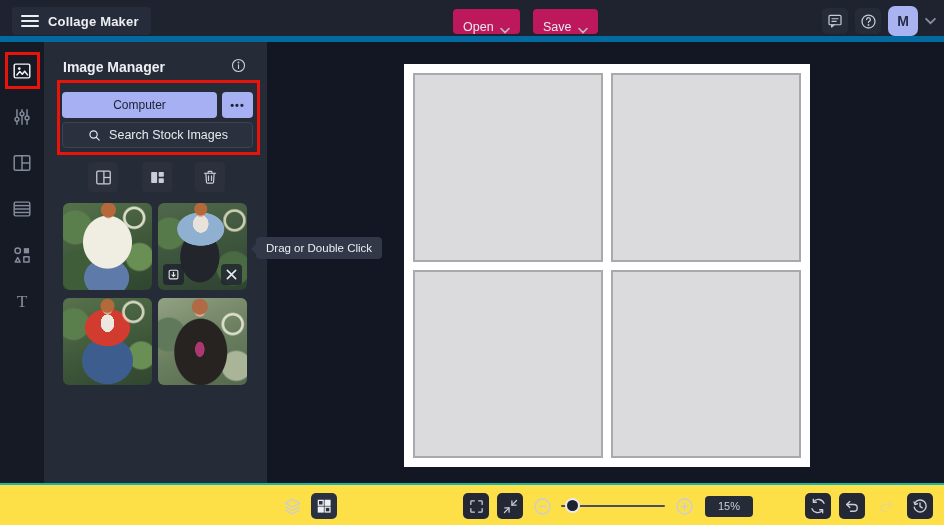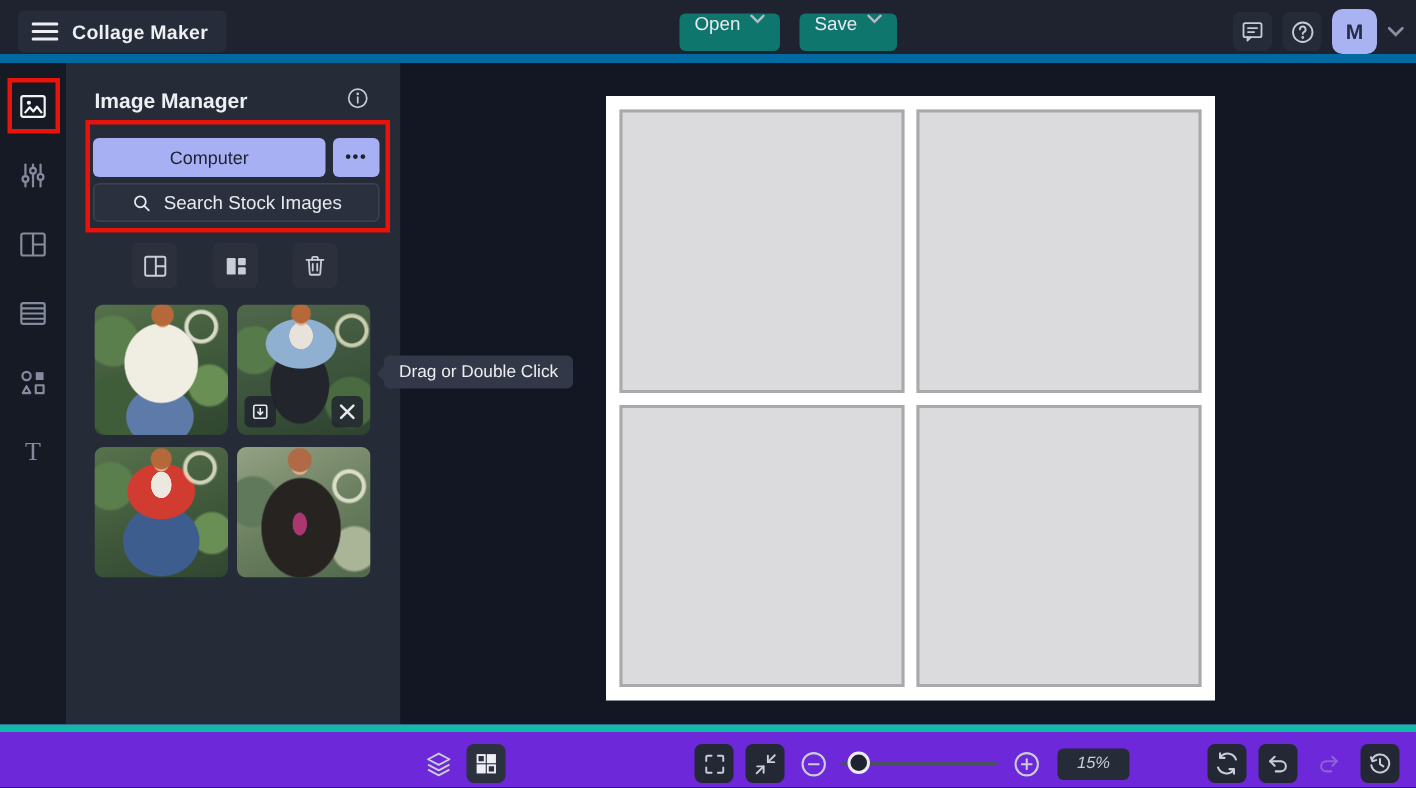--- a/index.html
+++ b/index.html
@@ -5,22 +5,22 @@
   * { margin:0; padding:0; box-sizing:border-box; }
   html,body { width:944px; height:525px; overflow:hidden; background:#131724;
     font-family:"Liberation Sans", sans-serif; color:#edeff3; }
   svg { display:block; }
 
   
   .topbar { position:relative; height:42px; background:#1f2330; border-bottom:6px solid #0369a1; }
   .title-chip { position:absolute; left:12px; top:7px; height:28px; display:flex; align-items:center;
     gap:9px; padding:0 12px 0 9px; background:#272c3a; border-radius:4px; cursor:pointer; }
   .title-chip .app-title { font-size:13px; font-weight:700; letter-spacing:.2px; }
-  .top-btn { position:absolute; top:9px; height:25px; display:flex; align-items:flex-start; gap:6px;
-    padding:0 10px; background:#0f766e; border-radius:4px; font-size:12.5px; color:#e7e9ee; cursor:pointer; }
+  .top-btn { position:absolute; top:9px; height:25px; display:flex; align-items:flex-end; gap:6px;
+    padding:0 10px; background:#be185d; border-radius:4px; font-size:12.5px; color:#e7e9ee; cursor:pointer; }
   .open-btn { left:453px; } .save-btn { left:533px; }
   .top-right { position:absolute; right:8px; top:0; height:42px; display:flex; align-items:center; gap:7px; }
   .icon-sq { width:26px; height:26px; border-radius:5px; background:#262b38; display:flex;
     align-items:center; justify-content:center; color:#c7cbd6; cursor:pointer; }
   .avatar { width:30px; height:30px; border-radius:7px; background:#a9b3f2; color:#272b45;
     font-size:14px; font-weight:700; display:flex; align-items:center; justify-content:center; cursor:pointer; }
   .chev-dim { color:#8a90a0; cursor:pointer; }
 
   
   .main { position:relative; display:flex; height:441px; }
@@ -102,21 +102,21 @@
   .canvas { position:absolute; left:137px; top:22px; width:406px; height:403px; background:#ffffff;
     display:grid; grid-template-columns:1fr 1fr; grid-template-rows:1fr 1fr; gap:8px; padding:9px; }
   .cell { background:#dbdbdd; border:2px solid #a9a9ac; cursor:pointer; }
 
   .tooltip { position:absolute; left:256px; top:195px; background:#333848; border-radius:4px;
     padding:5px 10px; font-size:11.5px; color:#eceef2; white-space:nowrap; z-index:5; }
   .tooltip::before { content:""; position:absolute; left:-5px; top:7px; border:5px solid rgba(0,0,0,0);
     border-right-color:#333848; border-left:0; }
 
   
-  .bottombar { position:relative; height:42px; background:#6d28d9; border-top:5px solid #14b8a6;font-style:italic; }
+  .bottombar { position:relative; height:42px; background:#fde047; border-top:2px solid #14b8a6; }
   .bb-btn { width:26px; height:26px; border-radius:5px; display:flex; align-items:center;
     justify-content:center; color:#c9cdd8; background:#232834; cursor:pointer; }
   .bb-btn.active { background:#2c3140; color:#eef0f4; }
   .bb-btn.plain { background:rgba(0,0,0,0); }
   .bb-btn.disabled { background:rgba(0,0,0,0); opacity:.35; cursor:default; }
   .bb-left { position:absolute; left:279px; top:8px; display:flex; gap:6px; }
   .bb-center { position:absolute; left:463px; top:8px; display:flex; gap:8px; align-items:center; }
   .zoom-circle { width:22px; height:22px; color:#c9cdd8; display:flex; align-items:center;
     justify-content:center; cursor:pointer; }
   .slider { position:relative; width:104px; height:22px; cursor:pointer; }

